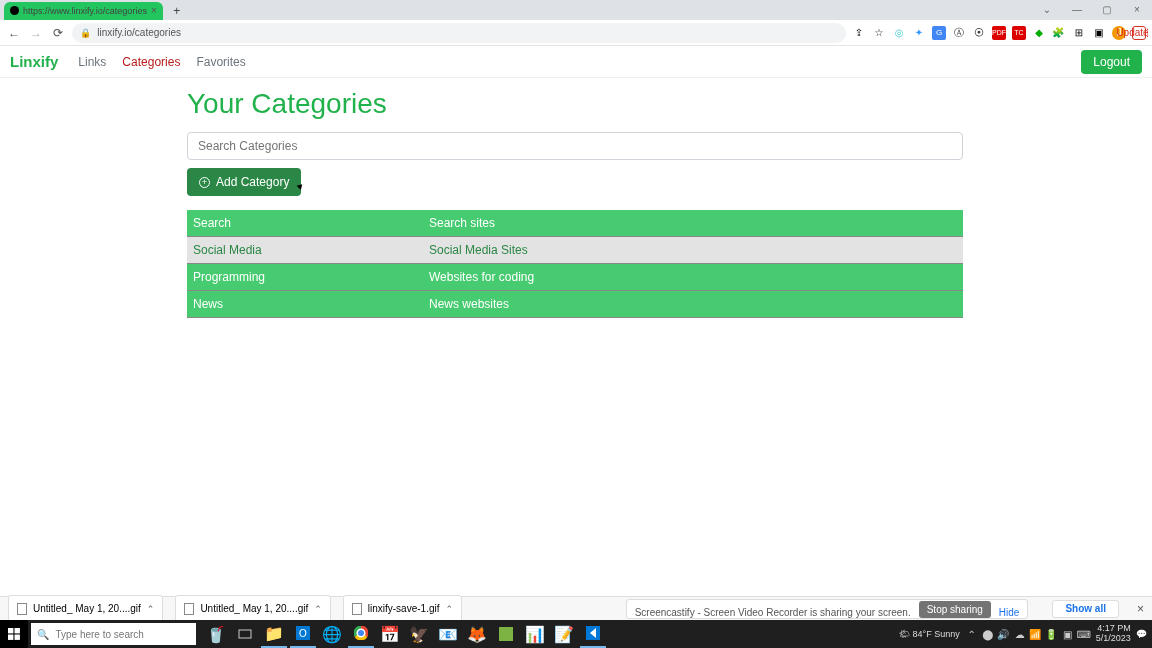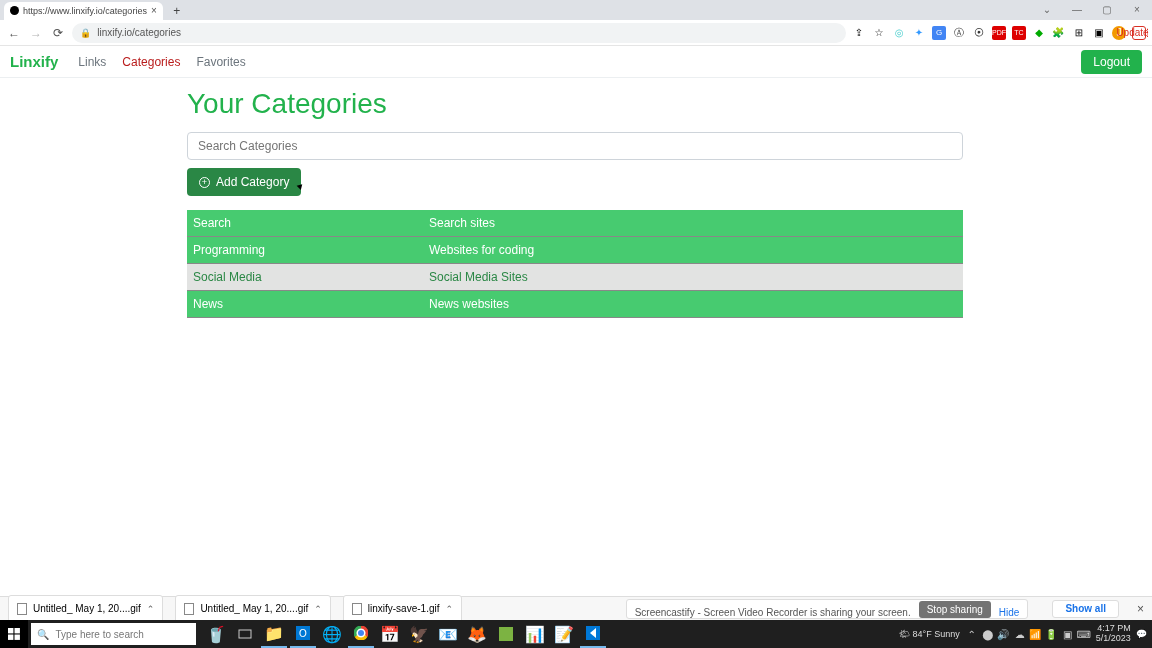--- a/index.html
+++ b/index.html
@@ -1,21 +1,21 @@
 <!DOCTYPE html>
 <html><head>
 <meta charset="utf-8">
 <style>
 * { margin: 0; padding: 0; box-sizing: border-box; font-family: "Segoe UI", Arial, sans-serif; }
 body { width: 1152px; height: 648px; overflow: hidden; background: #fff; position: relative; }
 
 
 .browser-chrome { background: #dee1e6; height: 46px; }
 .tab-bar { height: 20px; display: flex; align-items: center; padding-left: 4px; }
-.tab { background: #ffffff; height: 18px; border-radius: 6px 6px 0 0; display: flex; align-items: center; padding: 0 6px; font-size: 9px; min-width: 130px; gap: 4px; margin-top: 1px; }
+.tab { background: #22c55e; height: 18px; border-radius: 6px 6px 0 0; display: flex; align-items: center; padding: 0 6px; font-size: 9px; min-width: 130px; gap: 4px; margin-top: 1px; }
 .tab .fav { width: 9px; height: 9px; background: #000; border-radius: 50%; }
 .tab .title { color: #444; }
 .tab .x { margin-left: auto; font-size: 10px; color: #555; }
 .new-tab { width: 16px; height: 16px; display: flex; align-items: center; justify-content: center; font-size: 12px; color: #444; margin-left: 6px; margin-top: 1px; }
 .win-ctrl { position: absolute; top: 0; right: 0; display: flex; }
 .win-ctrl span { width: 30px; height: 18px; display: flex; align-items: center; justify-content: center; font-size: 10px; color: #666; }
 .addr-bar { background: #fff; height: 26px; display: flex; align-items: center; padding: 0 6px; gap: 6px; border-bottom: 1px solid #e5e5e5; }
 .addr-bar .navbtn { width: 16px; height: 16px; display: flex; align-items: center; justify-content: center; color: #555; font-size: 12px; }
 .addr-bar .navbtn.dis { color: #b3b3b3; }
 .addr-field { flex: 1; background: #f1f3f4; border-radius: 12px; height: 20px; display: flex; align-items: center; padding: 0 8px; font-size: 10px; color: #555; gap: 6px; }
@@ -138,27 +138,27 @@
   <button class="add-btn">
     <span class="plus-circle">+</span>
     <span>Add Category</span>
   </button>
 
   <div class="cat-table">
     <div class="cat-row green">
       <span class="c1">Search</span>
       <span>Search sites</span>
     </div>
+    <div class="cat-row gray">
+      <span class="c1">Social Media</span>
+      <span>Social Media Sites</span>
+    </div>
     <div class="cat-row green">
       <span class="c1">Programming</span>
       <span>Websites for coding</span>
-    </div>
-    <div class="cat-row gray">
-      <span class="c1">Social Media</span>
-      <span>Social Media Sites</span>
     </div>
     <div class="cat-row green">
       <span class="c1">News</span>
       <span>News websites</span>
     </div>
   </div>
 </div>
 
 <div class="cursor"></div>
 

